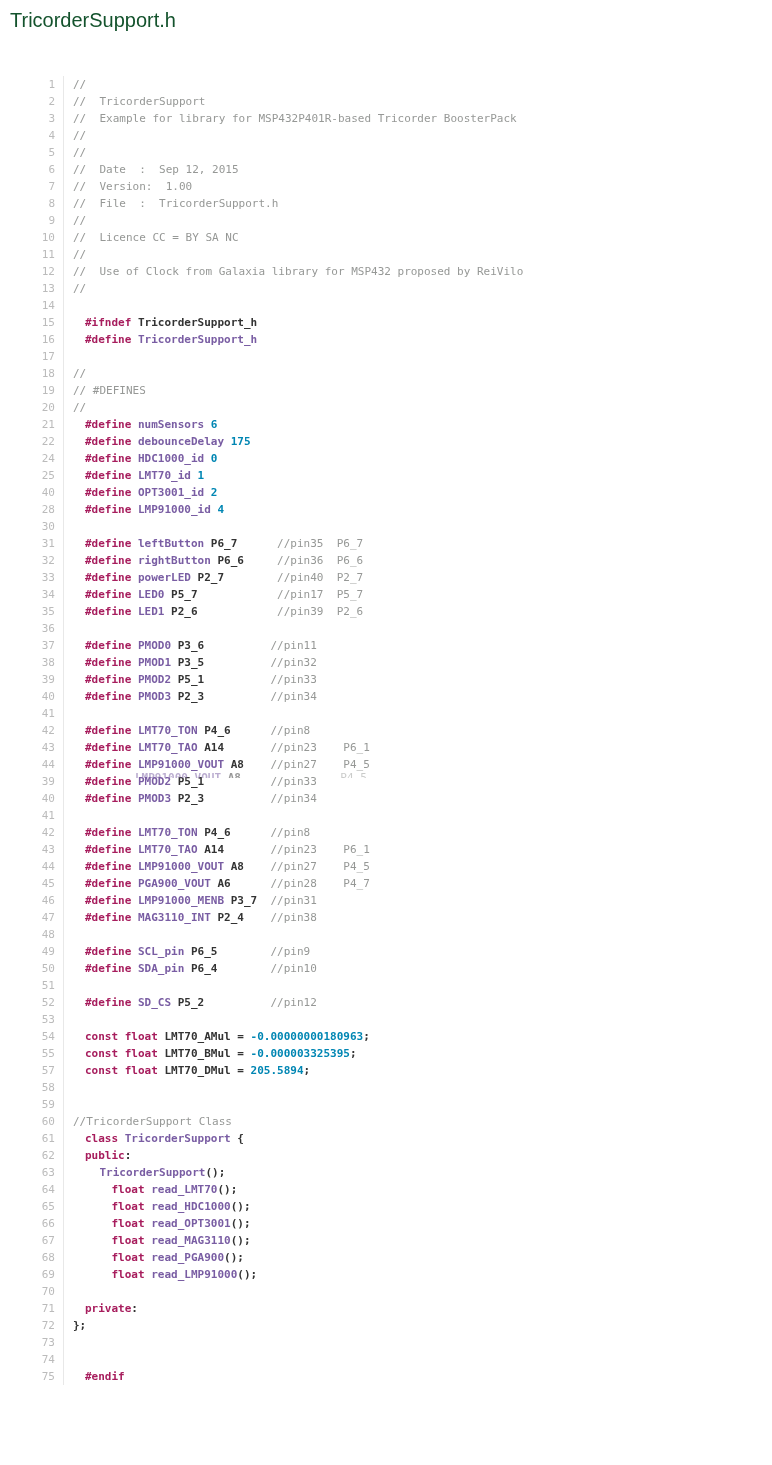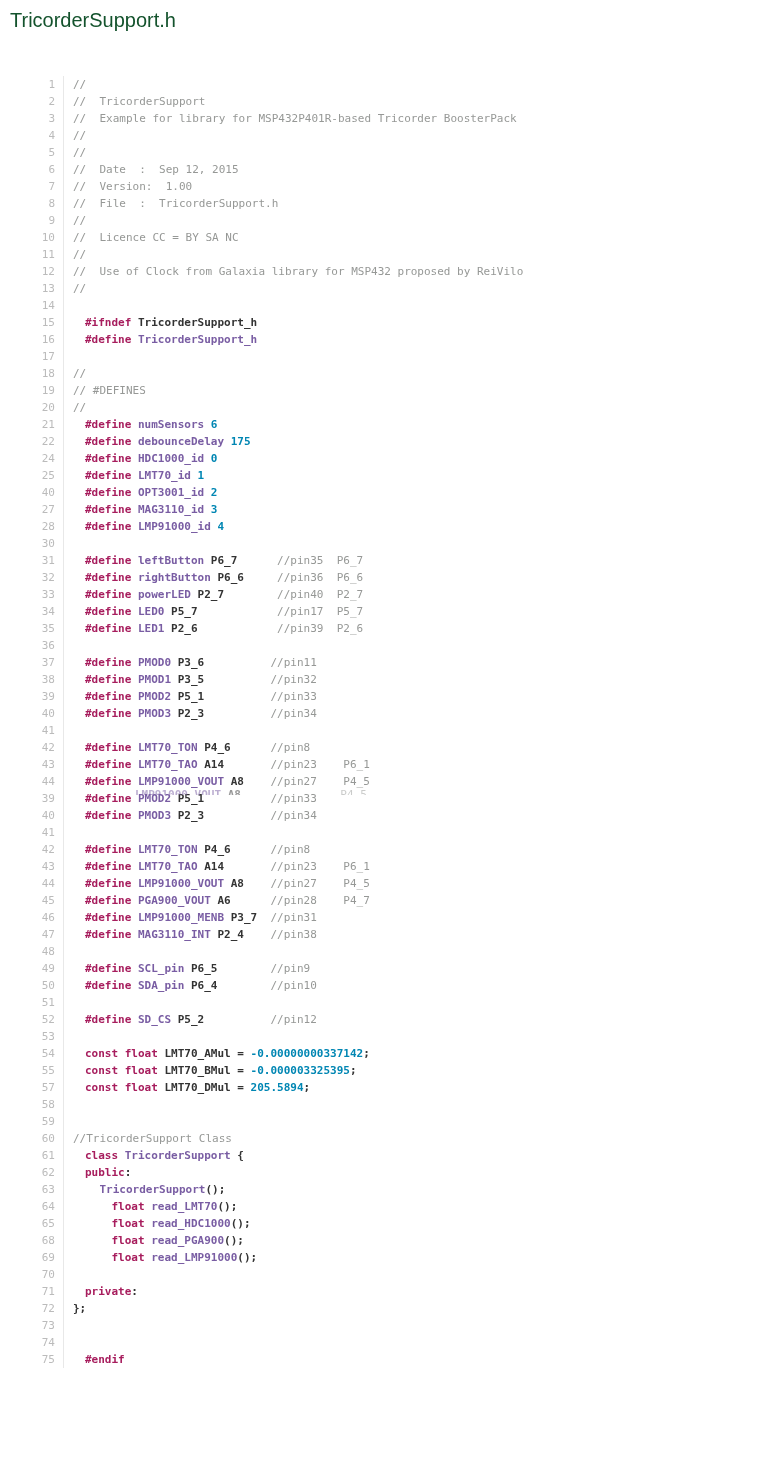--- a/index.html
+++ b/index.html
@@ -84,21 +84,20 @@
     <div class="row"><span class="ln">16</span><span class="code"><span class="tok tok-k">#define</span><span class="tok tok-p"> </span><span class="tok tok-e">TricorderSupport_h</span></span></div>
     <div class="row"><span class="ln">17</span><span class="code"></span></div>
     <div class="row"><span class="ln">18</span><span class="code"><span class="tok tok-c">//</span></span></div>
     <div class="row"><span class="ln">19</span><span class="code"><span class="tok tok-c">// #DEFINES</span></span></div>
     <div class="row"><span class="ln">20</span><span class="code"><span class="tok tok-c">//</span></span></div>
     <div class="row"><span class="ln">21</span><span class="code"><span class="tok tok-k">#define</span><span class="tok tok-p"> </span><span class="tok tok-e">numSensors</span><span class="tok tok-p"> </span><span class="tok tok-v">6</span></span></div>
     <div class="row"><span class="ln">22</span><span class="code"><span class="tok tok-k">#define</span><span class="tok tok-p"> </span><span class="tok tok-e">debounceDelay</span><span class="tok tok-p"> </span><span class="tok tok-v">175</span></span></div>
     <div class="row"><span class="ln">24</span><span class="code"><span class="tok tok-k">#define</span><span class="tok tok-p"> </span><span class="tok tok-e">HDC1000_id</span><span class="tok tok-p"> </span><span class="tok tok-v">0</span></span></div>
     <div class="row"><span class="ln">25</span><span class="code"><span class="tok tok-k">#define</span><span class="tok tok-p"> </span><span class="tok tok-e">LMT70_id</span><span class="tok tok-p"> </span><span class="tok tok-v">1</span></span></div>
     <div class="row"><span class="ln">40</span><span class="code"><span class="tok tok-k">#define</span><span class="tok tok-p"> </span><span class="tok tok-e">OPT3001_id</span><span class="tok tok-p"> </span><span class="tok tok-v">2</span></span></div>
-    <div class="row"><span class="ln">27</span><span class="code"><span class="tok tok-k">#define</span><span class="tok tok-p"> </span><span class="tok tok-e">MAG3110_id</span><span class="tok tok-p"> </span><span class="tok tok-v">3</span></span></div>
     <div class="row"><span class="ln">28</span><span class="code"><span class="tok tok-k">#define</span><span class="tok tok-p"> </span><span class="tok tok-e">LMP91000_id</span><span class="tok tok-p"> </span><span class="tok tok-v">4</span></span></div>
     <div class="row"><span class="ln">30</span><span class="code"></span></div>
     <div class="row"><span class="ln">31</span><span class="code"><span class="tok tok-k">#define</span><span class="tok tok-p"> </span><span class="tok tok-e">leftButton</span><span class="tok tok-p"> P6_7      </span><span class="tok tok-c">//pin35  P6_7</span></span></div>
     <div class="row"><span class="ln">32</span><span class="code"><span class="tok tok-k">#define</span><span class="tok tok-p"> </span><span class="tok tok-e">rightButton</span><span class="tok tok-p"> P6_6     </span><span class="tok tok-c">//pin36  P6_6</span></span></div>
     <div class="row"><span class="ln">33</span><span class="code"><span class="tok tok-k">#define</span><span class="tok tok-p"> </span><span class="tok tok-e">powerLED</span><span class="tok tok-p"> P2_7        </span><span class="tok tok-c">//pin40  P2_7</span></span></div>
     <div class="row"><span class="ln">34</span><span class="code"><span class="tok tok-k">#define</span><span class="tok tok-p"> </span><span class="tok tok-e">LED0</span><span class="tok tok-p"> P5_7            </span><span class="tok tok-c">//pin17  P5_7</span></span></div>
     <div class="row"><span class="ln">35</span><span class="code"><span class="tok tok-k">#define</span><span class="tok tok-p"> </span><span class="tok tok-e">LED1</span><span class="tok tok-p"> P2_6            </span><span class="tok tok-c">//pin39  P2_6</span></span></div>
     <div class="row"><span class="ln">36</span><span class="code"></span></div>
     <div class="row"><span class="ln">37</span><span class="code"><span class="tok tok-k">#define</span><span class="tok tok-p"> </span><span class="tok tok-e">PMOD0</span><span class="tok tok-p"> P3_6          </span><span class="tok tok-c">//pin11</span></span></div>
     <div class="row"><span class="ln">38</span><span class="code"><span class="tok tok-k">#define</span><span class="tok tok-p"> </span><span class="tok tok-e">PMOD1</span><span class="tok tok-p"> P3_5          </span><span class="tok tok-c">//pin32</span></span></div>
@@ -116,31 +115,33 @@
     <div class="row"><span class="ln">44</span><span class="code"><span class="tok tok-k">#define</span><span class="tok tok-p"> </span><span class="tok tok-e">LMP91000_VOUT</span><span class="tok tok-p"> A8    </span><span class="tok tok-c">//pin27    P4_5</span></span></div>
     <div class="row"><span class="ln">45</span><span class="code"><span class="tok tok-k">#define</span><span class="tok tok-p"> </span><span class="tok tok-e">PGA900_VOUT</span><span class="tok tok-p"> A6      </span><span class="tok tok-c">//pin28    P4_7</span></span></div>
     <div class="row"><span class="ln">46</span><span class="code"><span class="tok tok-k">#define</span><span class="tok tok-p"> </span><span class="tok tok-e">LMP91000_MENB</span><span class="tok tok-p"> P3_7  </span><span class="tok tok-c">//pin31</span></span></div>
     <div class="row"><span class="ln">47</span><span class="code"><span class="tok tok-k">#define</span><span class="tok tok-p"> </span><span class="tok tok-e">MAG3110_INT</span><span class="tok tok-p"> P2_4    </span><span class="tok tok-c">//pin38</span></span></div>
     <div class="row"><span class="ln">48</span><span class="code"></span></div>
     <div class="row"><span class="ln">49</span><span class="code"><span class="tok tok-k">#define</span><span class="tok tok-p"> </span><span class="tok tok-e">SCL_pin</span><span class="tok tok-p"> P6_5        </span><span class="tok tok-c">//pin9</span></span></div>
     <div class="row"><span class="ln">50</span><span class="code"><span class="tok tok-k">#define</span><span class="tok tok-p"> </span><span class="tok tok-e">SDA_pin</span><span class="tok tok-p"> P6_4        </span><span class="tok tok-c">//pin10</span></span></div>
     <div class="row"><span class="ln">51</span><span class="code"></span></div>
     <div class="row"><span class="ln">52</span><span class="code"><span class="tok tok-k">#define</span><span class="tok tok-p"> </span><span class="tok tok-e">SD_CS</span><span class="tok tok-p"> P5_2          </span><span class="tok tok-c">//pin12</span></span></div>
     <div class="row"><span class="ln">53</span><span class="code"></span></div>
-    <div class="row"><span class="ln">54</span><span class="code"><span class="tok tok-k">const float</span><span class="tok tok-p"> LMT70_AMul = </span><span class="tok tok-v">-0.00000000337142</span><span class="tok tok-p">;</span></span></div>
+    <div class="row"><span class="ln">54</span><span class="code"><span class="tok tok-k">const float</span><span class="tok tok-p"> LMT70_AMul = </span><span class="tok tok-v">-0.00000000180963</span><span class="tok tok-p">;</span></span></div>
     <div class="row"><span class="ln">55</span><span class="code"><span class="tok tok-k">const float</span><span class="tok tok-p"> LMT70_BMul = </span><span class="tok tok-v">-0.000003325395</span><span class="tok tok-p">;</span></span></div>
     <div class="row"><span class="ln">57</span><span class="code"><span class="tok tok-k">const float</span><span class="tok tok-p"> LMT70_DMul = </span><span class="tok tok-v">205.5894</span><span class="tok tok-p">;</span></span></div>
     <div class="row"><span class="ln">58</span><span class="code"></span></div>
     <div class="row"><span class="ln">59</span><span class="code"></span></div>
     <div class="row"><span class="ln">60</span><span class="code"><span class="tok tok-c">//TricorderSupport Class</span></span></div>
     <div class="row"><span class="ln">61</span><span class="code"><span class="tok tok-k">class</span><span class="tok tok-p"> </span><span class="tok tok-e">TricorderSupport</span><span class="tok tok-p"> {</span></span></div>
     <div class="row"><span class="ln">62</span><span class="code"><span class="tok tok-k">public</span><span class="tok tok-p">:</span></span></div>
     <div class="row"><span class="ln">63</span><span class="code"><span class="tok tok-p">    </span><span class="tok tok-e">TricorderSupport</span><span class="tok tok-p">();</span></span></div>
     <div class="row"><span class="ln">64</span><span class="code"><span class="tok tok-p">    </span><span class="tok tok-k">float</span><span class="tok tok-p"> </span><span class="tok tok-e">read_LMT70</span><span class="tok tok-p">();</span></span></div>
     <div class="row"><span class="ln">65</span><span class="code"><span class="tok tok-p">    </span><span class="tok tok-k">float</span><span class="tok tok-p"> </span><span class="tok tok-e">read_HDC1000</span><span class="tok tok-p">();</span></span></div>
+    <div class="row"><span class="ln">66</span><span class="code"><span class="tok tok-p">    </span><span class="tok tok-k">float</span><span class="tok tok-p"> </span><span class="tok tok-e">read_OPT3001</span><span class="tok tok-p">();</span></span></div>
+    <div class="row"><span class="ln">67</span><span class="code"><span class="tok tok-p">    </span><span class="tok tok-k">float</span><span class="tok tok-p"> </span><span class="tok tok-e">read_MAG3110</span><span class="tok tok-p">();</span></span></div>
     <div class="row"><span class="ln">68</span><span class="code"><span class="tok tok-p">    </span><span class="tok tok-k">float</span><span class="tok tok-p"> </span><span class="tok tok-e">read_PGA900</span><span class="tok tok-p">();</span></span></div>
     <div class="row"><span class="ln">69</span><span class="code"><span class="tok tok-p">    </span><span class="tok tok-k">float</span><span class="tok tok-p"> </span><span class="tok tok-e">read_LMP91000</span><span class="tok tok-p">();</span></span></div>
     <div class="row"><span class="ln">70</span><span class="code"></span></div>
     <div class="row"><span class="ln">71</span><span class="code"><span class="tok tok-k">private</span><span class="tok tok-p">:</span></span></div>
     <div class="row"><span class="ln">72</span><span class="code"><span class="tok tok-p">};</span></span></div>
     <div class="row"><span class="ln">73</span><span class="code"></span></div>
     <div class="row"><span class="ln">74</span><span class="code"></span></div>
     <div class="row"><span class="ln">75</span><span class="code"><span class="tok tok-k">#endif</span></span></div>
   </div>
 

